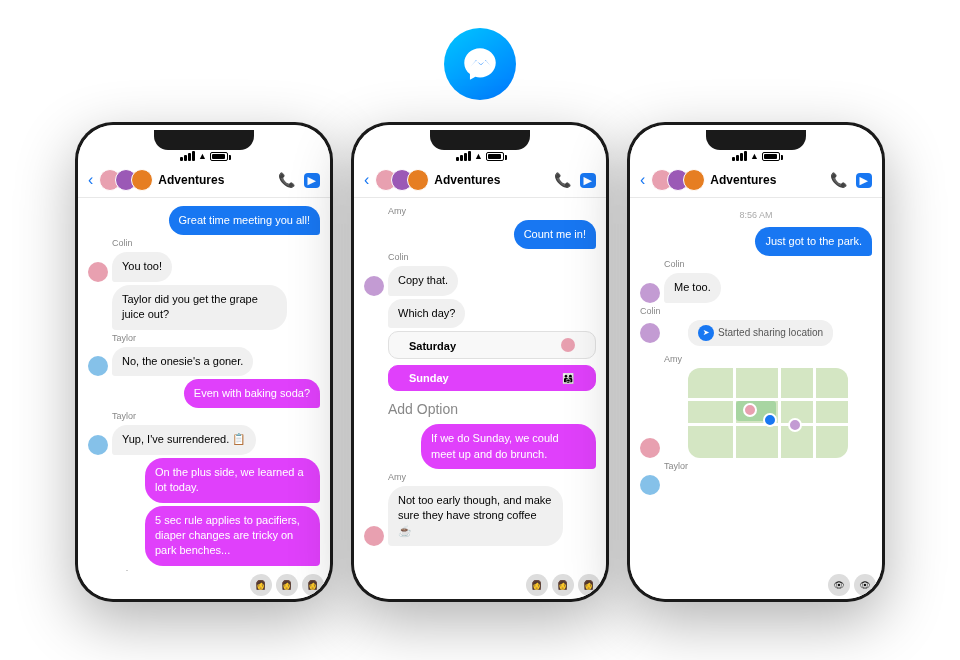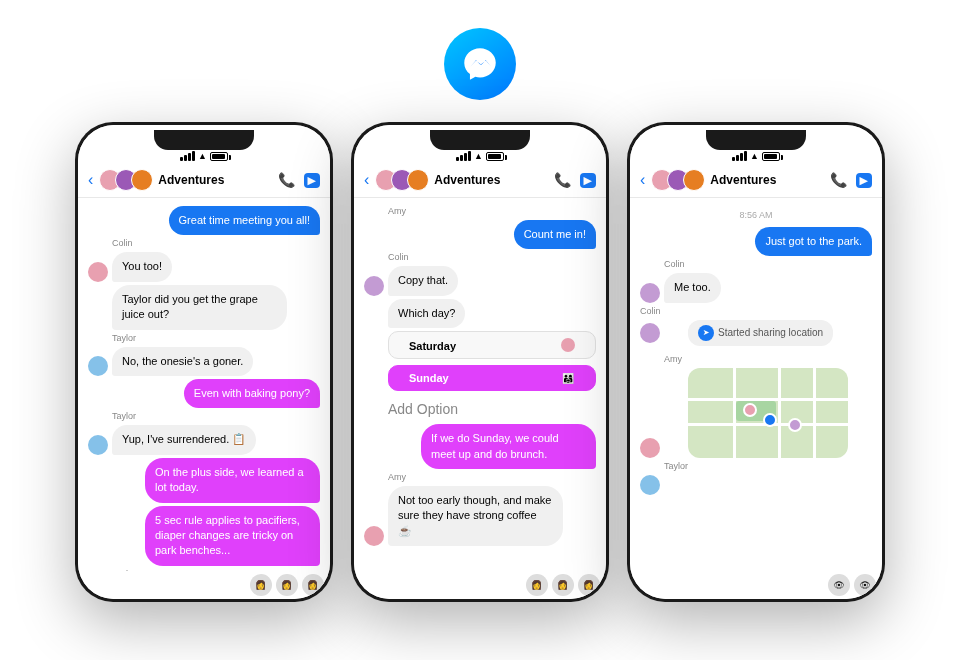--- a/index.html
+++ b/index.html
@@ -418,21 +418,21 @@
         <div class="msg-row received">
           <div style="width:20px;flex-shrink:0"></div>
           <div class="bubble received">Taylor did you get the grape juice out?</div>
         </div>
         <div class="msg-sender">Taylor</div>
         <div class="msg-row received">
           <div class="msg-avatar blue-av"></div>
           <div class="bubble received">No, the onesie's a goner.</div>
         </div>
         <div class="msg-row sent">
-          <div class="bubble sent pink-bg">Even with baking pony?</div>
+          <div class="bubble sent pink-bg">Even with baking soda?</div>
         </div>
         <div class="msg-sender">Taylor</div>
         <div class="msg-row received">
           <div class="msg-avatar blue-av"></div>
           <div class="bubble received">Yup, I've surrendered. 📋</div>
         </div>
         <div class="msg-row sent">
           <div class="bubble sent pink-bg">On the plus side, we learned a lot today.</div>
         </div>
         <div class="msg-row sent">

